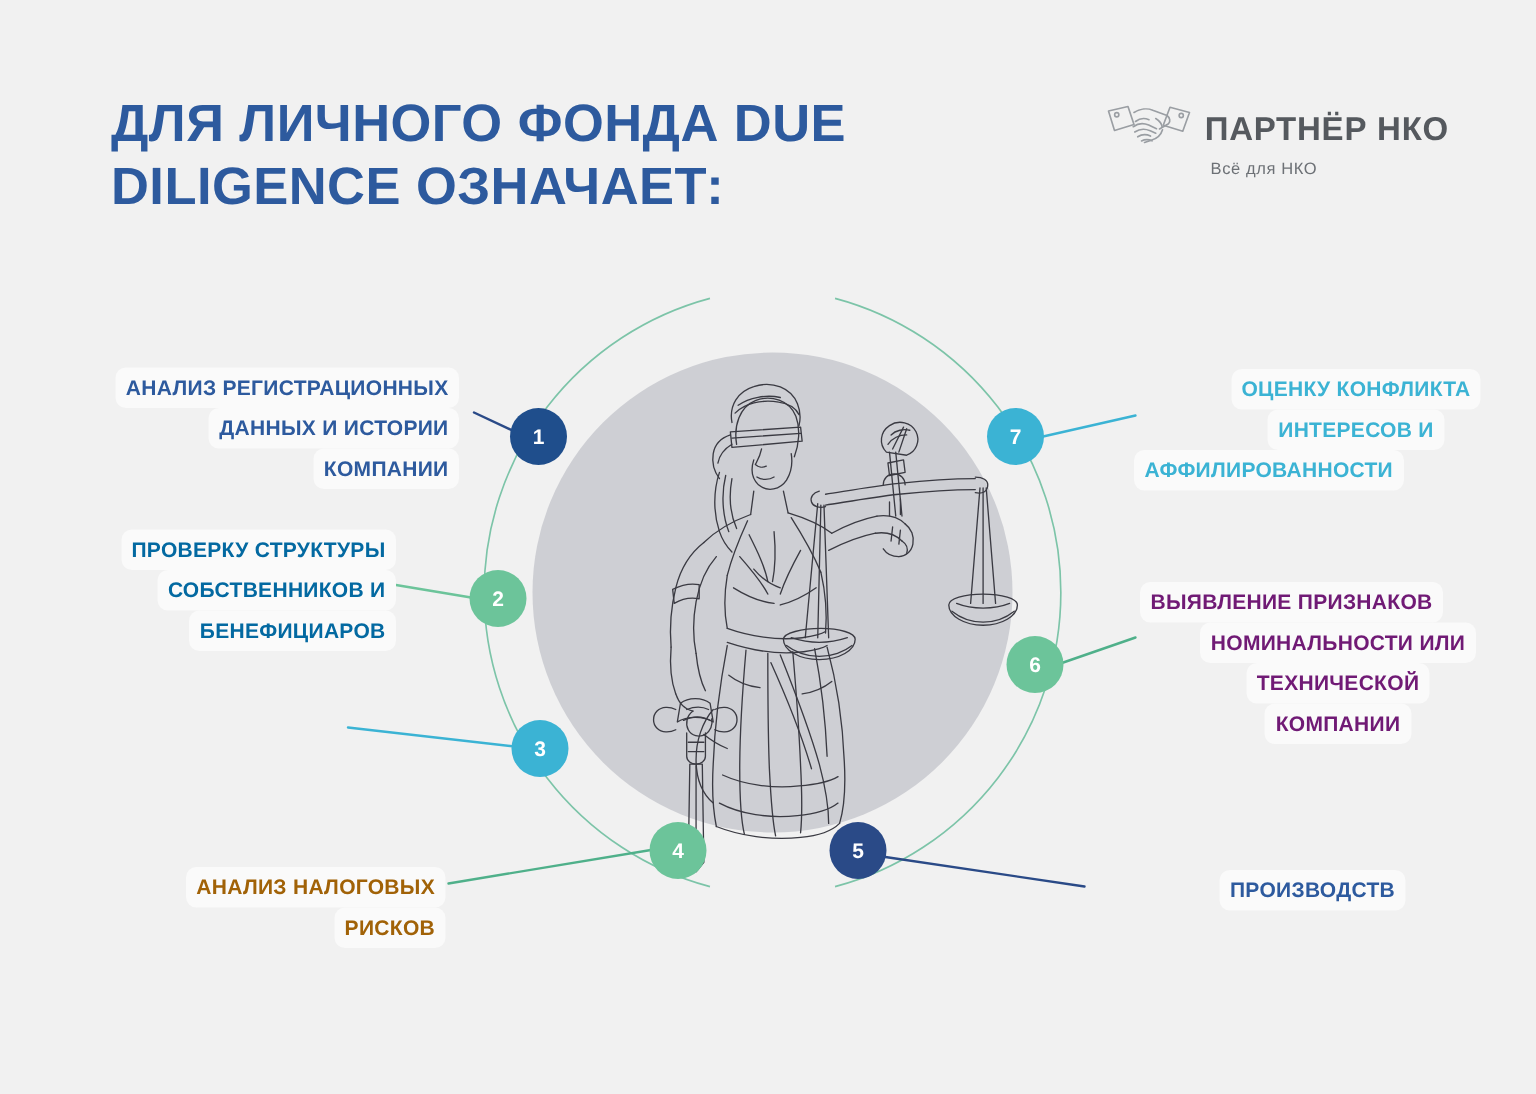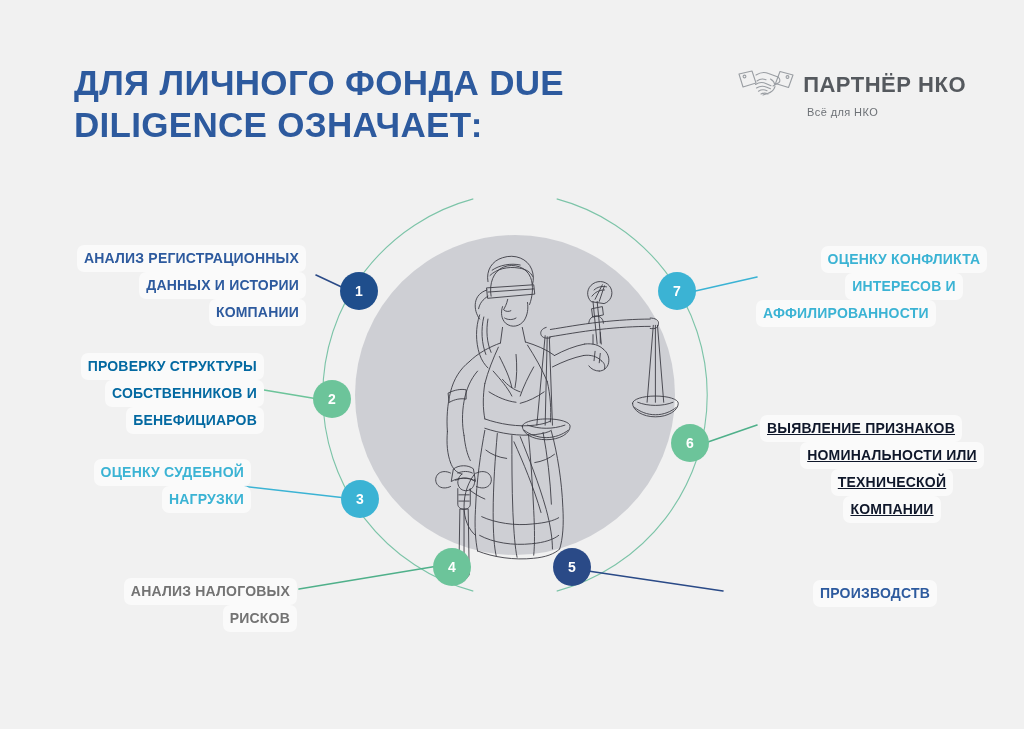--- a/index.html
+++ b/index.html
@@ -353,35 +353,31 @@
       <span class="ln">ДАННЫХ И ИСТОРИИ</span>
       <span class="ln">КОМПАНИИ</span>
     </div>
 
     <div class="label align-right" style="left:0px; top:353px; width:264px; color:#0369a1;">
       <span class="ln">ПРОВЕРКУ СТРУКТУРЫ</span>
       <span class="ln">СОБСТВЕННИКОВ И</span>
       <span class="ln">БЕНЕФИЦИАРОВ</span>
     </div>
 
-    <div class="label align-right" style="left:0px; top:459px; width:251px; color:#3bb3d4;">
-      <span class="ln">ОЦЕНКУ СУДЕБНОЙ</span>
-      <span class="ln">НАГРУЗКИ</span>
-    </div>
-
-    <div class="label align-right" style="left:0px; top:578px; width:297px; color:#737373;">
+
+    <div class="label align-right" style="left:0px; top:578px; width:297px; color:#a16207;">
       <span class="ln">АНАЛИЗ НАЛОГОВЫХ</span>
       <span class="ln">РИСКОВ</span>
     </div>
 
     <div class="label align-left" style="left:726px; top:580px; width:298px; color:#2d5a9e;">
       <span class="ln" style="margin-left:auto; margin-right:auto;">ПРОИЗВОДСТВ</span>
     </div>
 
-    <div class="label align-left" style="left:760px; top:415px; width:264px; color:#0f172a;text-decoration:underline;">
+    <div class="label align-left" style="left:760px; top:388px; width:264px; color:#701a75;">
       <span class="ln">ВЫЯВЛЕНИЕ ПРИЗНАКОВ</span>
       <span class="ln" style="margin-left:auto; margin-right:auto;">НОМИНАЛЬНОСТИ ИЛИ</span>
       <span class="ln" style="margin-left:auto; margin-right:auto;">ТЕХНИЧЕСКОЙ</span>
       <span class="ln" style="margin-left:auto; margin-right:auto;">КОМПАНИИ</span>
     </div>
 
     <div class="label align-left" style="left:756px; top:246px; width:296px; color:#3bb3d4;">
       <span class="ln" style="margin-left:auto; margin-right:auto;">ОЦЕНКУ КОНФЛИКТА</span>
       <span class="ln" style="margin-left:auto; margin-right:auto;">ИНТЕРЕСОВ И</span>
       <span class="ln">АФФИЛИРОВАННОСТИ</span>

